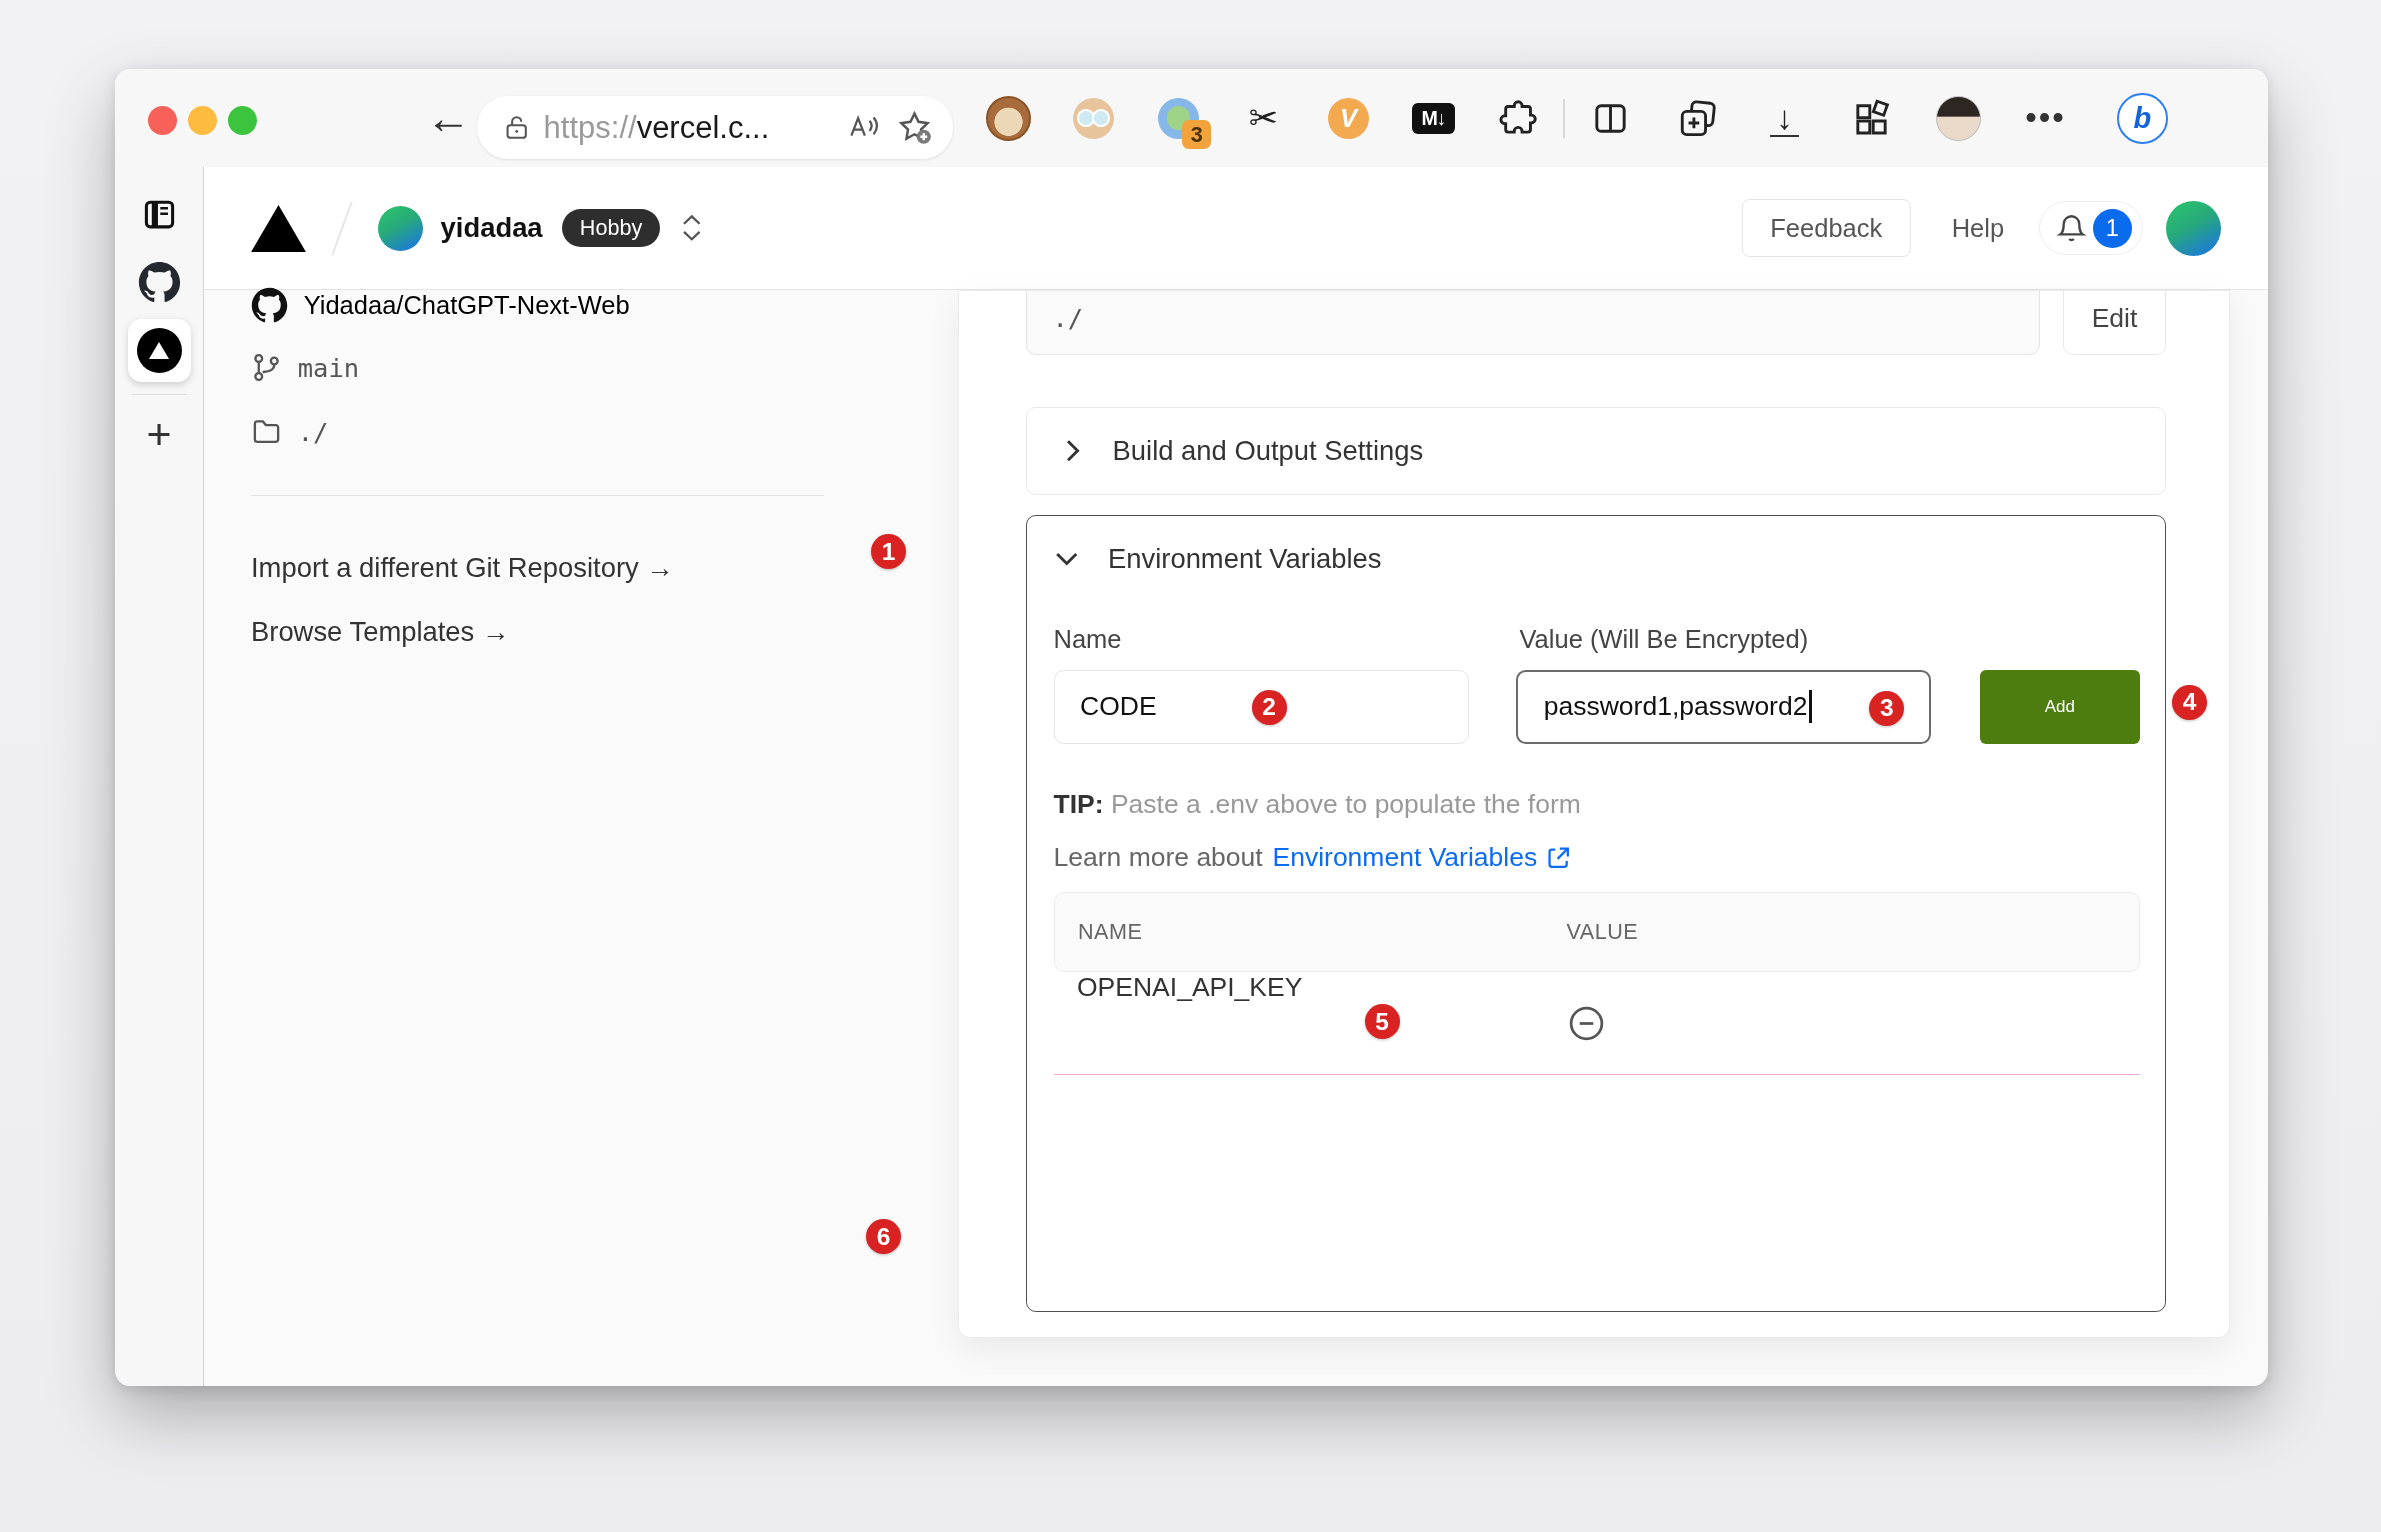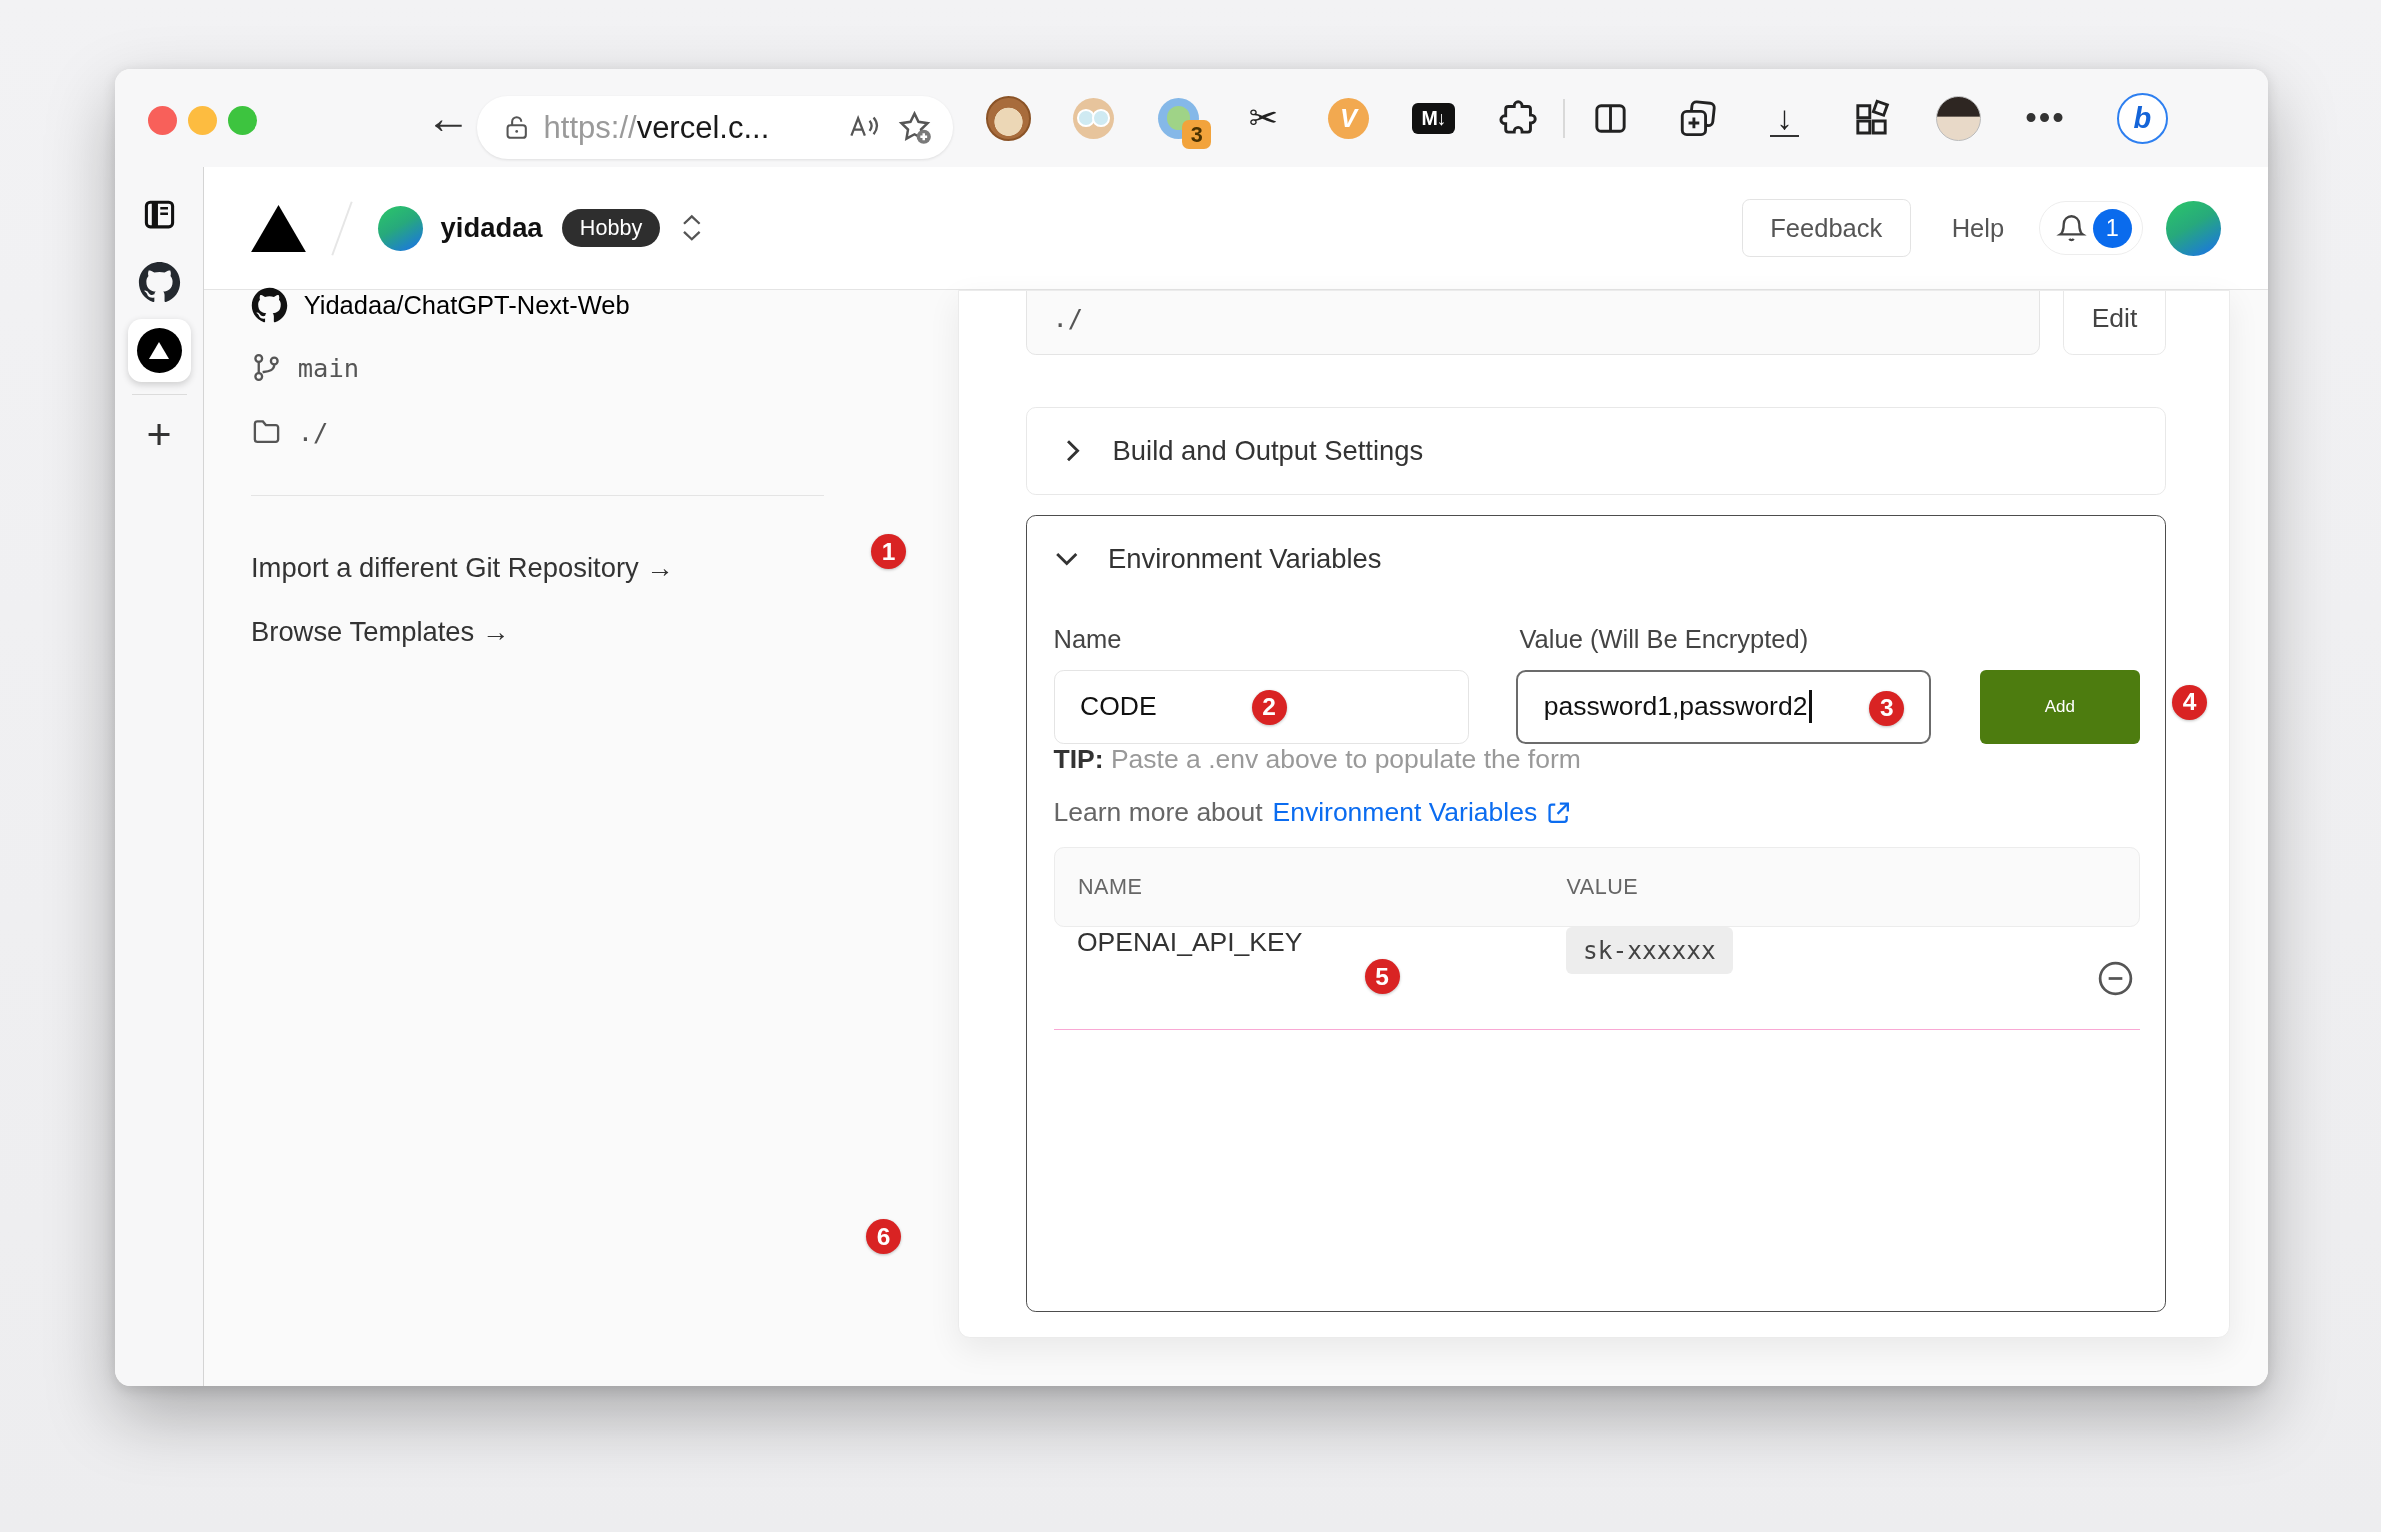--- a/index.html
+++ b/index.html
@@ -104,21 +104,21 @@
   .labels{margin-top:50px;display:flex;gap:49px;height:29px;font-size:25.5px;color:#444;}
   .lab-name{width:417px;} .lab-value{width:416px;}
   .inputsrow{margin-top:15.7px;display:flex;gap:47px;}
   .field{position:relative;height:74px;border-radius:9.8px;box-sizing:border-box;display:flex;align-items:center;
          padding-left:25.5px;font-size:26.5px;color:#111;background:#fff;}
   .f-name{width:417px;border:1px solid #e4e4e4;}
   .f-value{width:416px;border:2px solid #6b6b6b;}
   .caret{width:2.9px;height:33px;background:#111;margin-left:2px;}
   .addbtn{width:160px;height:74px;background:#4d7c0f;color:#fff;border-radius:6px;display:flex;align-items:center;
           justify-content:center;font-size:17px;margin-left:2px;}
-  .tiprow{height:29px;font-size:26.5px;color:#999;}
+  .tiprow{margin-top:45px;height:29px;font-size:26.5px;color:#999;}
   .tiprow b{color:#333;}
   .learnrow{margin-top:23.5px;height:33px;font-size:26.5px;color:#666;display:flex;align-items:center;gap:9.8px;}
   .bluelink{color:#0b6cf0;display:flex;align-items:center;gap:7.8px;}
   .envtable{margin-top:17.6px;}
   .thead{height:80px;background:#fafafa;border:1px solid #ececec;border-radius:9.8px;display:flex;align-items:center;
          font-size:21.6px;color:#666;letter-spacing:0.5px;box-sizing:border-box;}
   .th-name{width:512px;padding-left:23.5px;box-sizing:border-box;}
   .trow{position:relative;height:102px;display:flex;border-bottom:1px solid #f9a8d4;}
   .td-name{width:512px;padding-left:23.5px;box-sizing:border-box;font-size:26.5px;color:#333;}
   .td-value{flex:1;}
@@ -382,21 +382,20 @@
             </div>
 
             <div class="envtable">
               <div class="thead">
                 <div class="th-name">NAME</div>
                 <div>VALUE</div>
               </div>
               <div class="trow">
                 <div class="td-name">OPENAI_API_KEY</div>
                 <div class="abadge b5">5</div>
-                <div class="td-value"><span class="chip mono">sk-xxxxxx</span></div>
                 <div class="td-action">
                   <svg width="41" height="41" viewBox="0 0 24 24" fill="none" stroke="#555" stroke-width="1.6">
                     <circle cx="12" cy="12" r="9"></circle>
                       <path d="M8 12h8"></path>
                   </svg>
                 </div>
               </div>
             </div>
           </div>
 

